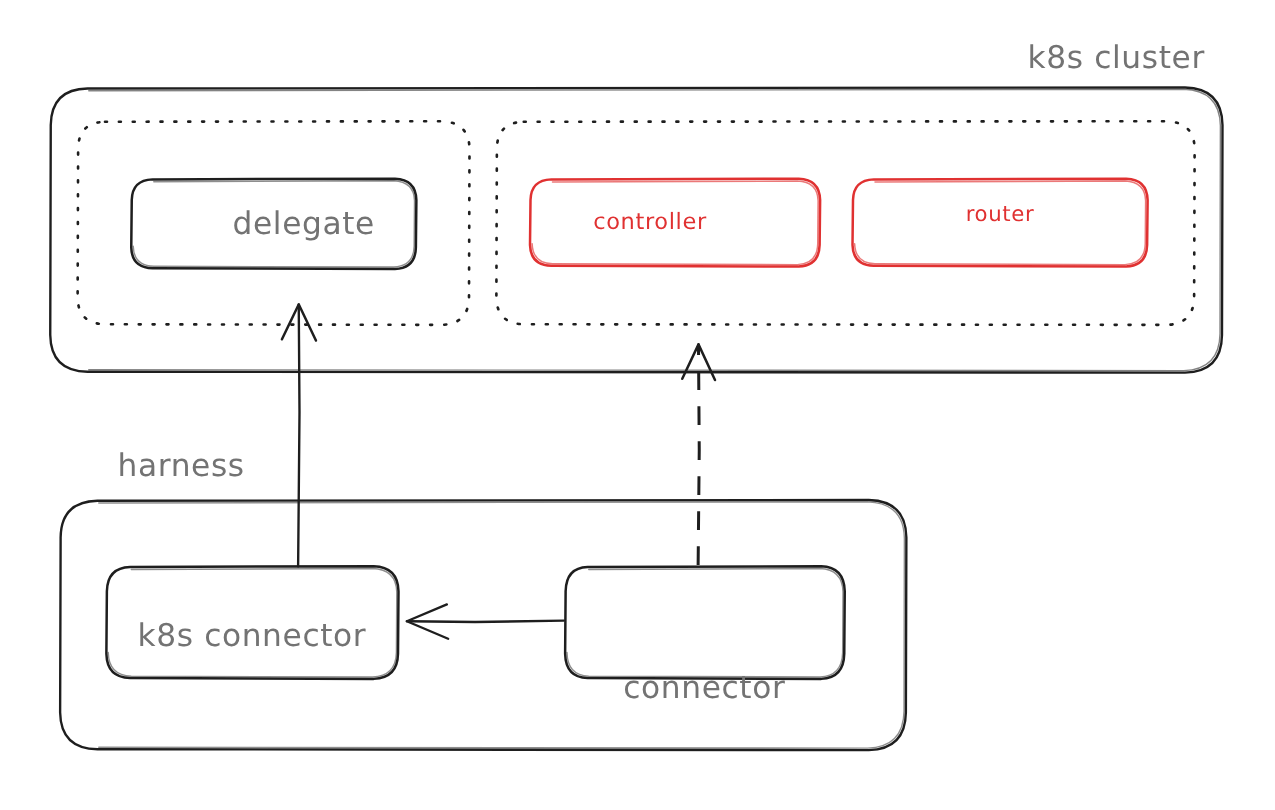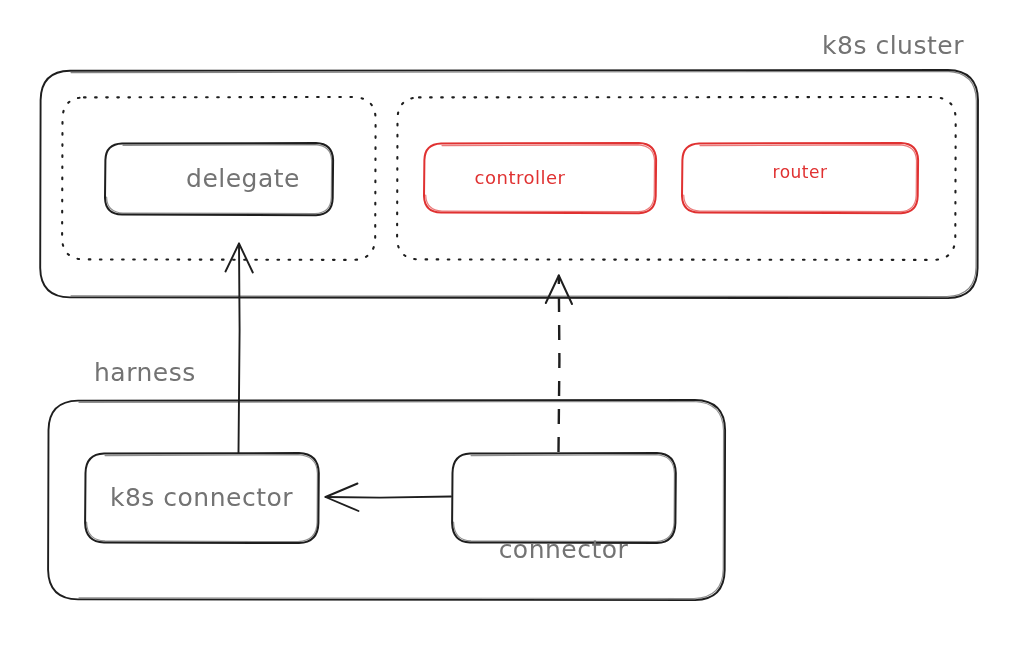--- a/index.html
+++ b/index.html
@@ -117,19 +117,19 @@
   <div class="lbl" style="left:793px; top:30px; width:200px; font-size:25px;">k8s cluster</div>
 
   <div class="lbl" style="left:75px; top:357px; width:200px; font-size:25px; text-align:left;margin-left:19px;">harness</div>
 
   <div class="lbl box-label" style="left:105px; top:143px; width:228px; height:72px; font-size:25px;padding-left:24px;">delegate</div>
 
   <div class="lbl box-label red" style="left:424px; top:143px; width:192px; height:70px; font-size:18px;">controller</div>
 
   <div class="lbl box-label red" style="left:682px; top:143px; width:236px; height:60px; font-size:17px;">router</div>
 
-  <div class="lbl box-label" style="left:85px; top:453px; width:233px; height:90px; font-size:25px;">k8s connector</div>
+  <div class="lbl box-label" style="left:85px; top:464px; width:233px; height:90px; font-size:25px;">k8s connector</div>
 
   <div class="lbl" style="left:452px; top:471px; width:223px; font-size:25px;">
     <div>connector</div>
   </div>
 
 </div>
 
 </body></html>

